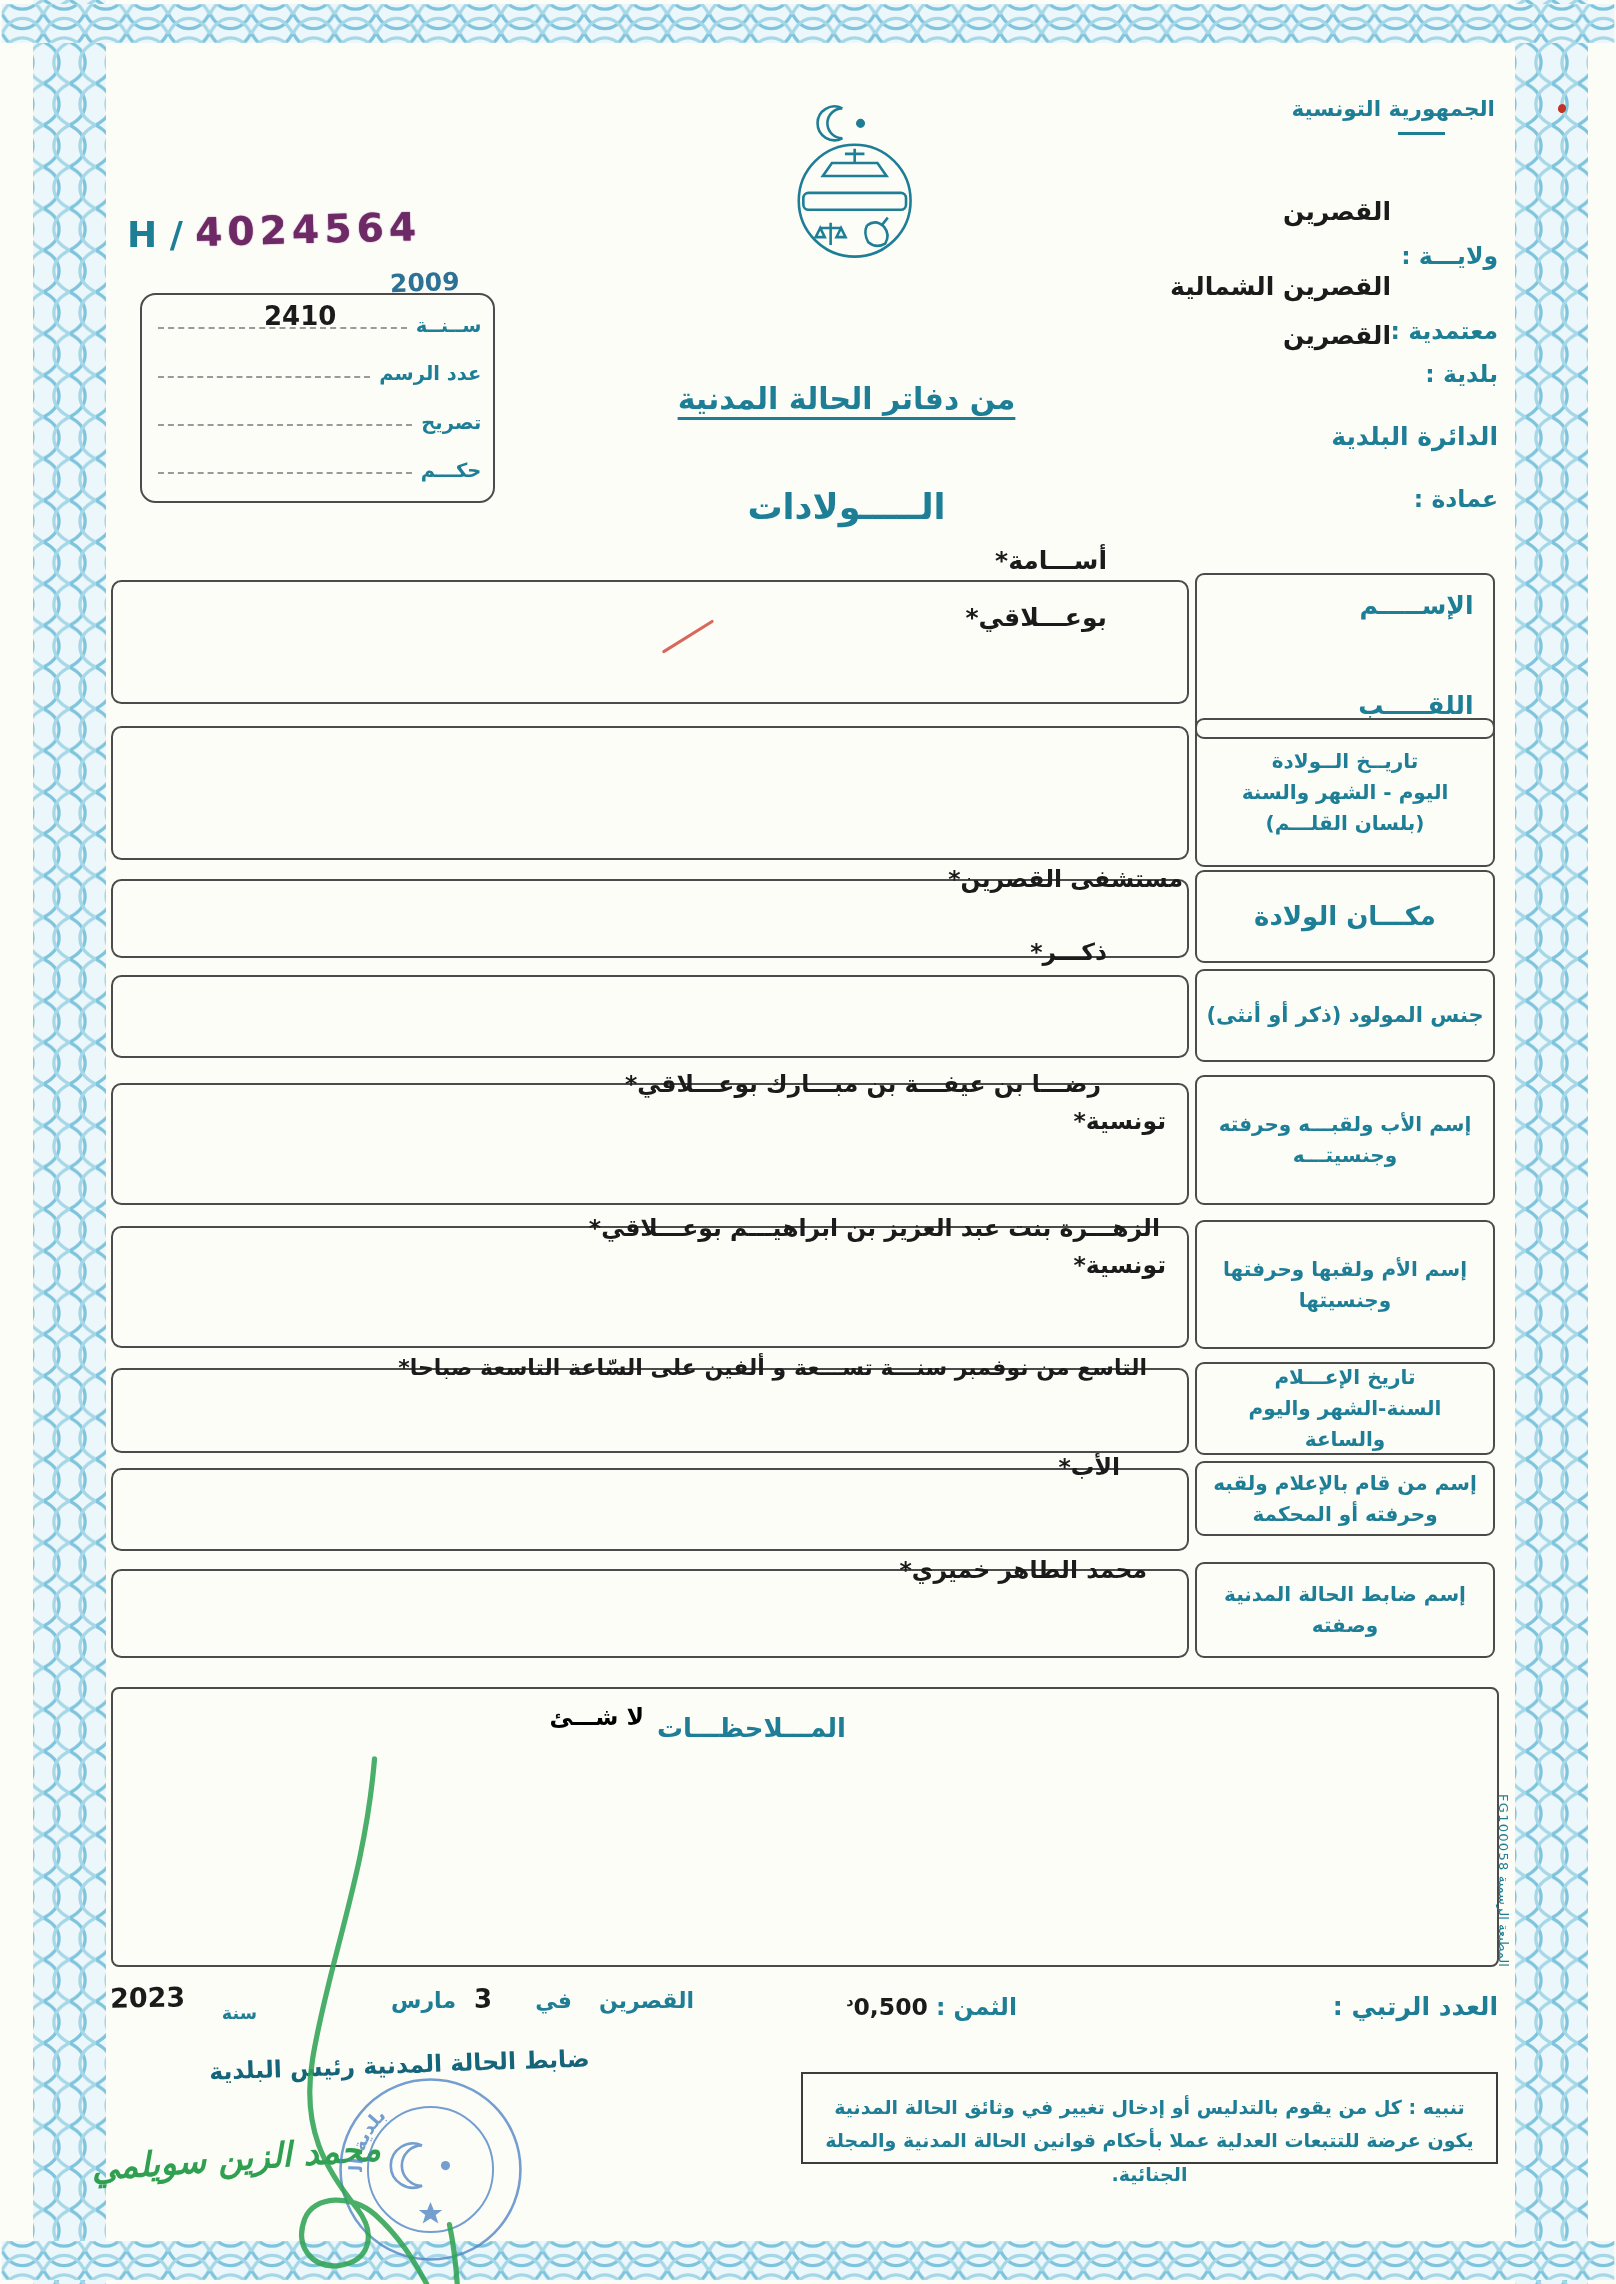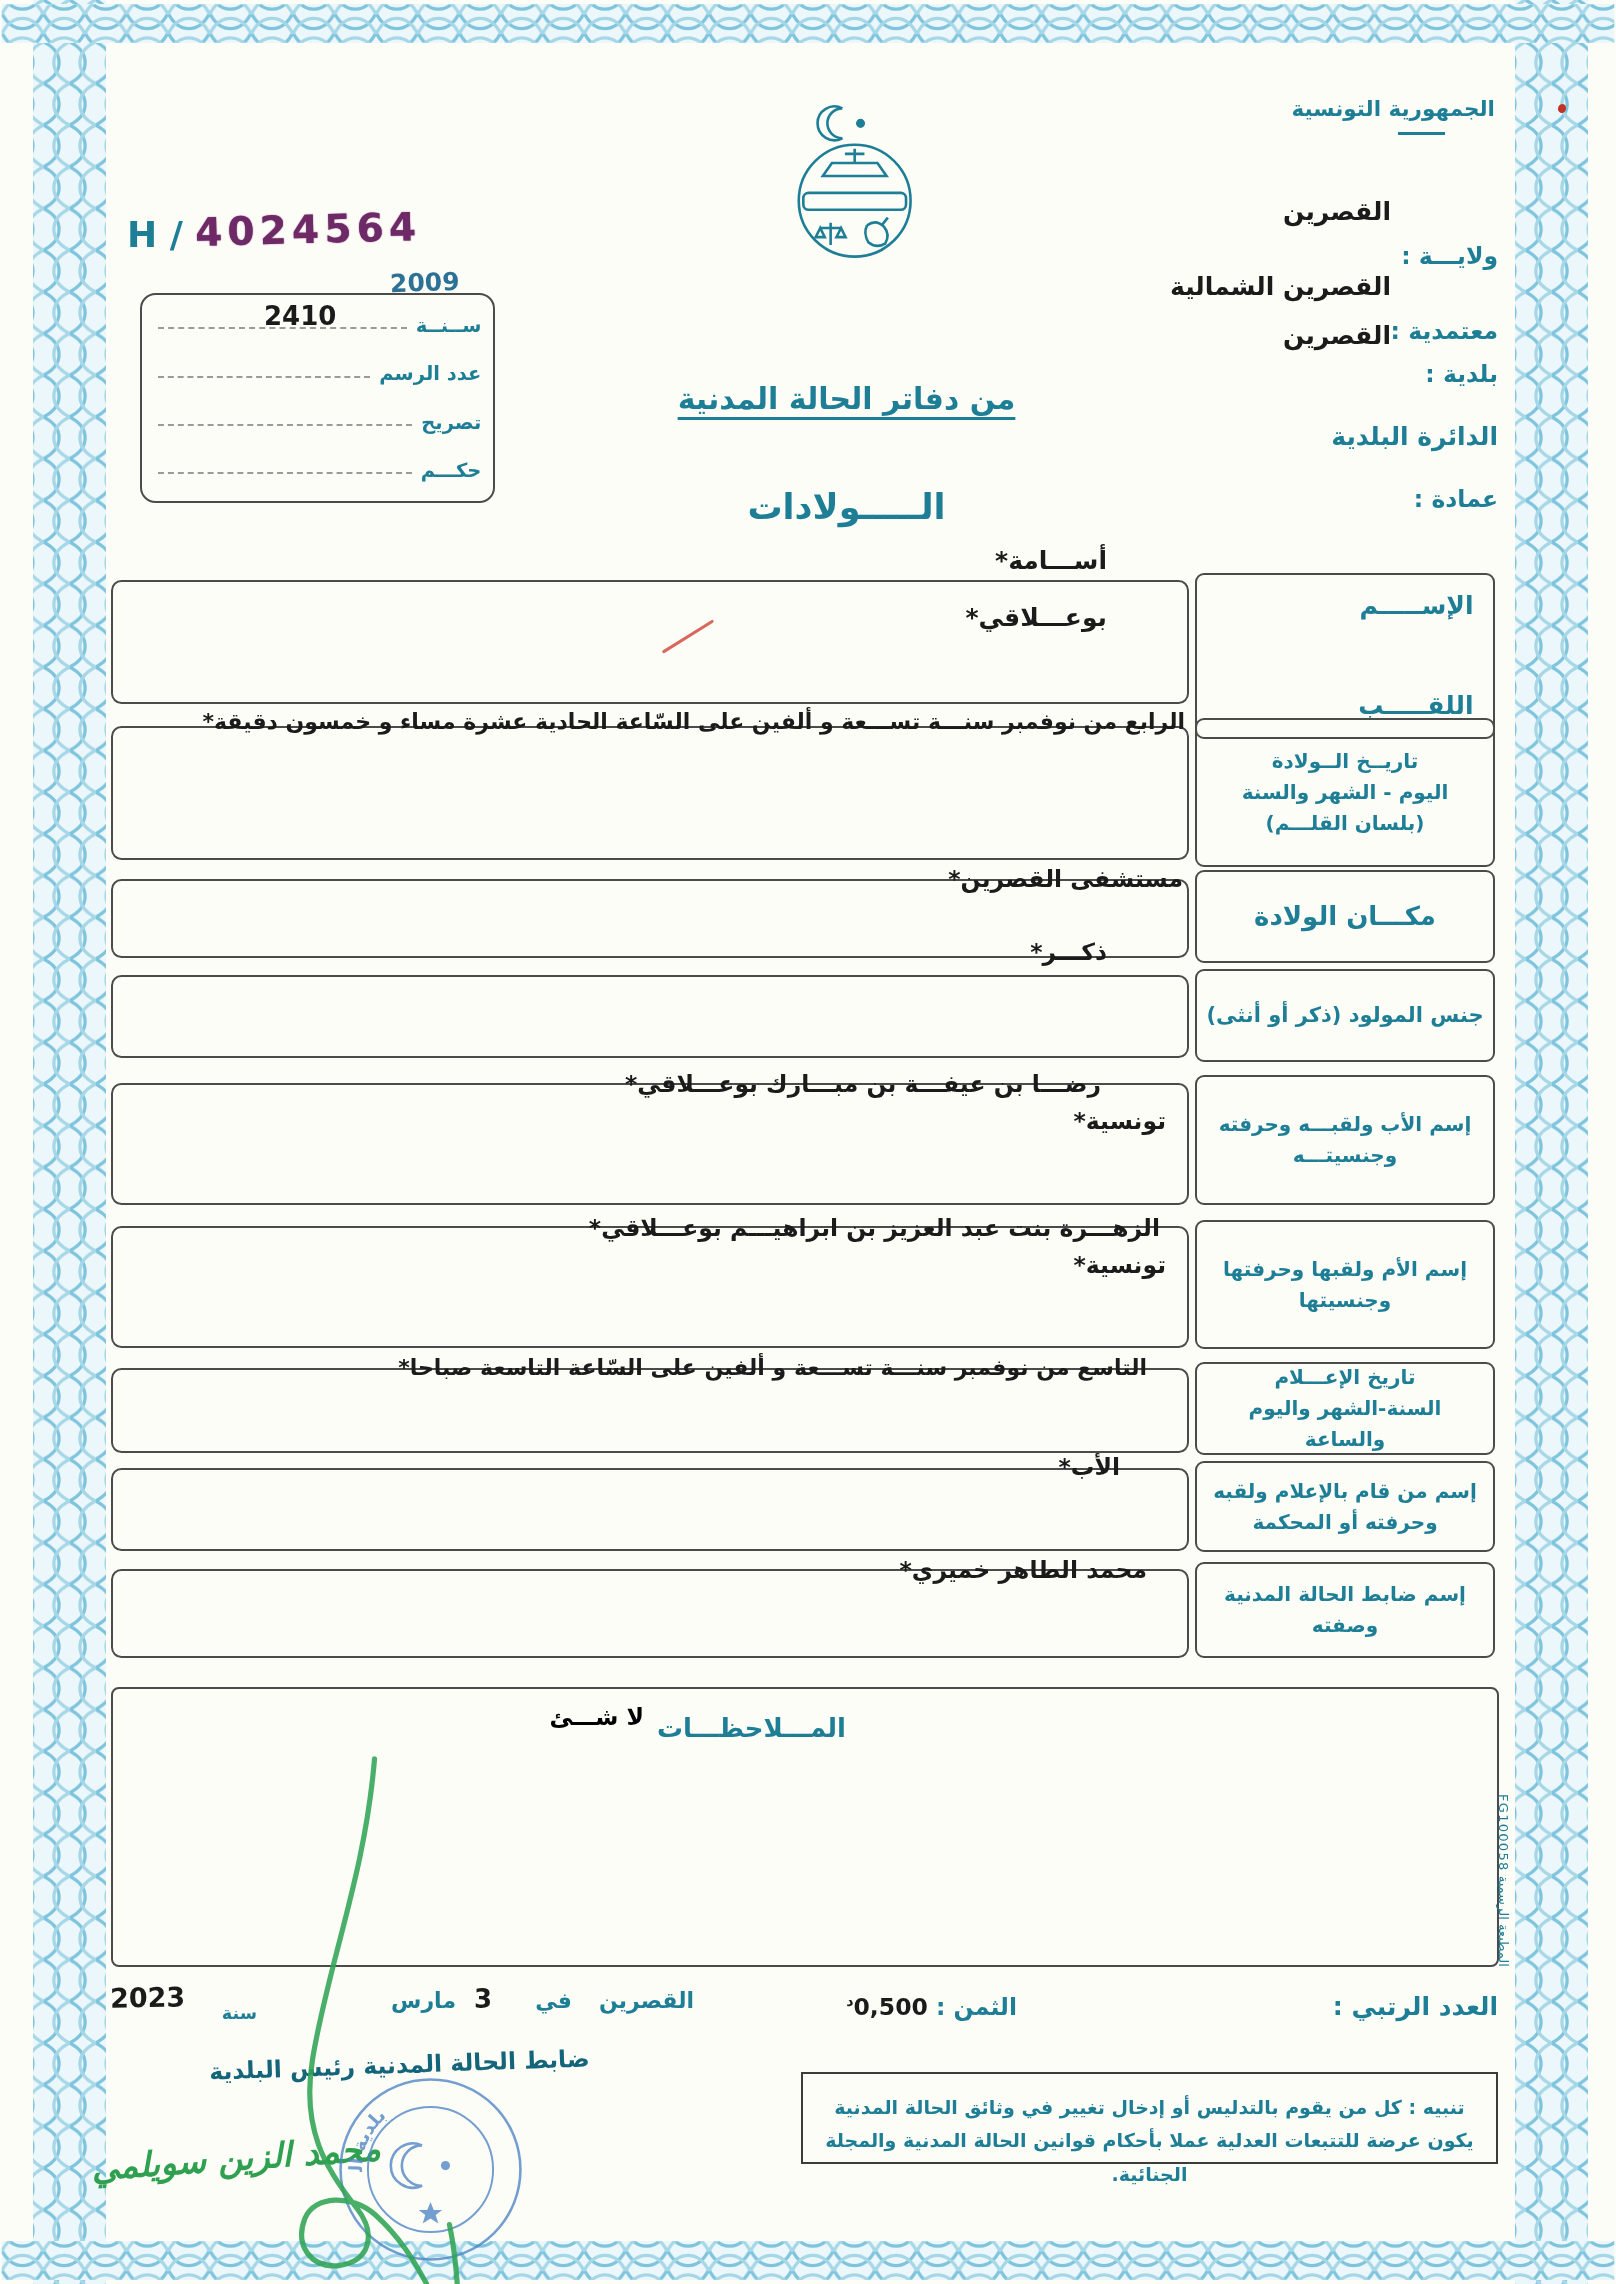--- a/index.html
+++ b/index.html
@@ -141,21 +141,20 @@
   </div>
   <div class="cnt-box" style="top:580px;height:124px;"></div>
   <div class="val" style="right:509px;top:546px;font-size:25px;">أســـامة*</div>
   <div class="val" style="right:509px;top:603px;font-size:25px;">بوعـــلاقي*</div>
   <div class="abs" style="left:658px;top:635px;width:60px;height:3.3px;background:#d04234;transform:rotate(-32deg);border-radius:2px;opacity:.8;"></div>
 
   <div class="lbl-box" style="top:718px;height:149px;">تاريــخ الــولادة
 اليوم - الشهر والسنة
 (بلسان القلـــم)</div>
   <div class="cnt-box" style="top:726px;height:134px;"></div>
-  <div class="val" style="right:431px;top:709px;font-size:22px;">الرابع من نوفمبر سنـــة تســـعة و ألفين على السّاعة الحادية عشرة مساء و خمسون دقيقة*</div>
 
   <div class="lbl-box" style="top:870px;height:93px;font-size:26px;">مكـــان الولادة</div>
   <div class="cnt-box" style="top:879px;height:79px;"></div>
   <div class="val" style="right:433px;top:865px;">مستشفى القصرين*</div>
 
   <div class="lbl-box" style="top:969px;height:93px;font-size:21px;">جنس المولود (ذكر أو أنثى)</div>
   <div class="cnt-box" style="top:975px;height:83px;"></div>
   <div class="val" style="right:509px;top:938px;">ذكـــر*</div>
 
   <div class="lbl-box" style="top:1075px;height:130px;">إسم الأب ولقبـــه وحرفته
@@ -168,21 +167,21 @@
 وجنسيتها</div>
   <div class="cnt-box" style="top:1226px;height:122px;"></div>
   <div class="val" style="right:456px;top:1214px;">الزهـــرة بنت عبد العزيز بن ابراهيـــم بوعـــلاقي*</div>
   <div class="val" style="right:450px;top:1251px;">تونسية*</div>
 
   <div class="lbl-box" style="top:1362px;height:93px;">تاريخ الإعـــلام
 السنة-الشهر واليوم والساعة</div>
   <div class="cnt-box" style="top:1368px;height:85px;"></div>
   <div class="val" style="right:469px;top:1355px;font-size:22px;">التاسع من نوفمبر سنـــة تســـعة و ألفين على السّاعة التاسعة صباحا*</div>
 
-  <div class="lbl-box" style="top:1461px;height:91px;">إسم من قام بالإعلام ولقبه
+  <div class="lbl-box" style="top:1461px;height:75px;">إسم من قام بالإعلام ولقبه
 وحرفته أو المحكمة</div>
   <div class="cnt-box" style="top:1468px;height:83px;"></div>
   <div class="val" style="right:496px;top:1453px;">الأب*</div>
 
   <div class="lbl-box" style="top:1562px;height:96px;">إسم ضابط الحالة المدنية
 وصفته</div>
   <div class="cnt-box" style="top:1569px;height:89px;"></div>
   <div class="val" style="right:469px;top:1556px;">محمد الطاهر خميري*</div>
 
   <div class="remarks">

